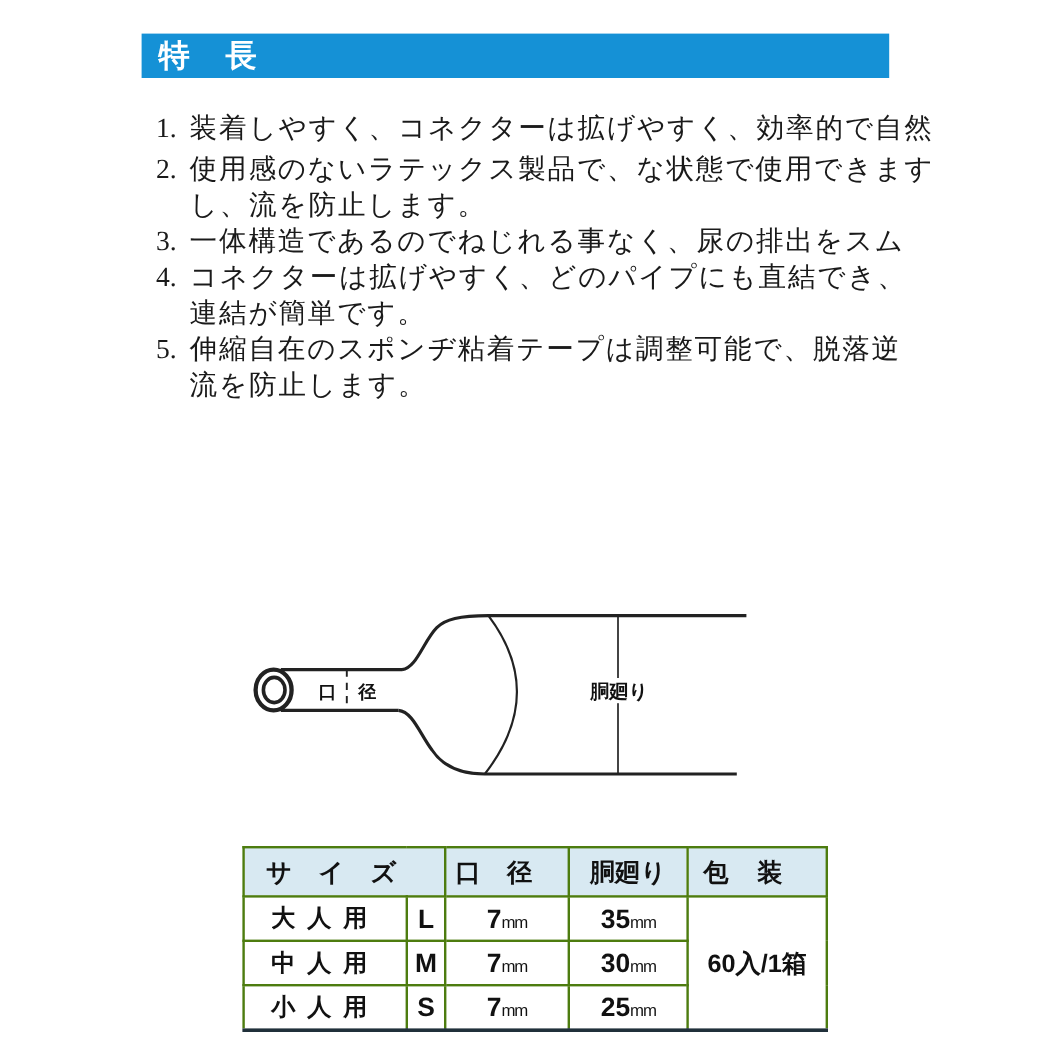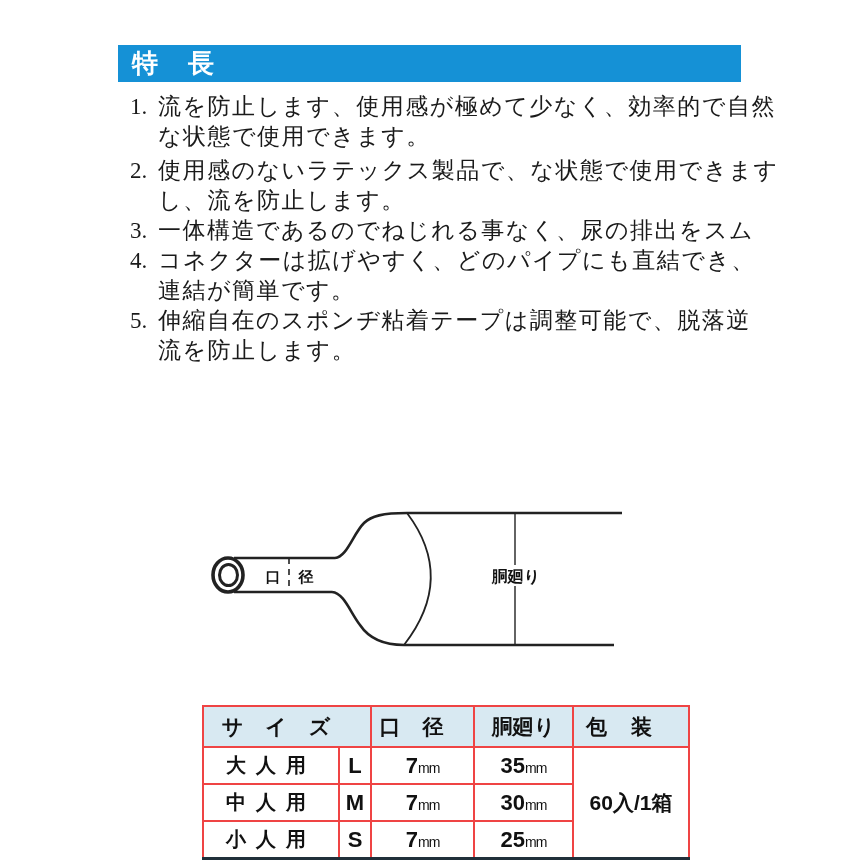--- a/index.html
+++ b/index.html
@@ -1,20 +1,20 @@
 <!DOCTYPE html>
 <html><head>
 <meta charset="utf-8">
 <style>
   html,body{margin:0;padding:0;background:#fff;}
   .page{position:relative;width:864px;height:864px;background:#ffffff;overflow:hidden;
         font-family:"Liberation Sans","DejaVu Sans",sans-serif;color:#1a1a1a;}
 
   
-  .title-bar{position:absolute;left:118px;top:45px;width:623px;height:37px;
+  .title-bar{position:absolute;left:118px;top:28px;width:623px;height:37px;
              background:#1591d6;display:flex;align-items:center;}
   .title-bar .title{color:#ffffff;font-weight:bold;font-size:26px;line-height:37px;
              padding-left:14px;letter-spacing:30px;white-space:nowrap;}
 
   
   .features{position:absolute;left:128px;top:92px;width:640px;
             font-family:"Liberation Serif","DejaVu Serif",serif;}
   .feat{position:relative;margin:0 0 0 0;}
   .feat.first{margin-bottom:4px;}
   .feat .num{position:absolute;left:2px;top:0;width:28px;font-size:23px;line-height:30px;}
@@ -23,21 +23,21 @@
 
   
   .diagram{position:absolute;left:190px;top:490px;width:460px;height:190px;}
   .diagram svg{display:block;}
   .diagram text{font-family:"Liberation Sans","DejaVu Sans",sans-serif;fill:#111;}
 
   
   table.spec{position:absolute;left:202px;top:705px;width:486px;border-collapse:collapse;
              table-layout:fixed;background:#fff;
              border:2px solid #76adcb;border-bottom:3px solid #20303a;}
-  table.spec th,table.spec td{border:2px solid #ef4444;text-align:center;vertical-align:middle;
+  table.spec th,table.spec td{border:2px solid #4d7c0f;text-align:center;vertical-align:middle;
              padding:0;color:#111;overflow:hidden;}
   table.spec th{background:#d8e9f2;font-weight:bold;font-size:21px;height:39px;}
   table.spec td{height:35px;background:#fff;}
   th.sp-wide{letter-spacing:22px;padding-left:22px;}
   th.sp-mid{letter-spacing:24px;padding-left:24px;}
   td.name{font-weight:bold;font-size:20px;letter-spacing:10px;padding-left:10px;margin-top:18px;}
   td.code{font-size:22px;font-weight:600;}
   td.val{font-weight:bold;}
   td.val .v{font-size:22px;}
   td.val .u{font-size:14px;font-weight:normal;letter-spacing:-1px;}
@@ -49,22 +49,21 @@
 <div class="page">
 
   <div class="title-bar">
     <span class="title">特長</span>
   </div>
 
   <div class="features">
     <div class="feat first">
       <span class="num">1.</span>
       <div class="ftext">
-        <div class="fline">流を防止します、使用感が極めて少なく、効率的で自然</div>
-        <div class="fline">な状態で使用できます。</div>
+        <div class="fline">装着しやすく、コネクターは拡げやすく、効率的で自然</div>
       </div>
     </div>
     <div class="feat">
       <span class="num">2.</span>
       <div class="ftext">
         <div class="fline">使用感のないラテックス製品で、な状態で使用できます</div>
         <div class="fline">し、流を防止します。</div>
       </div>
     </div>
     <div class="feat">

